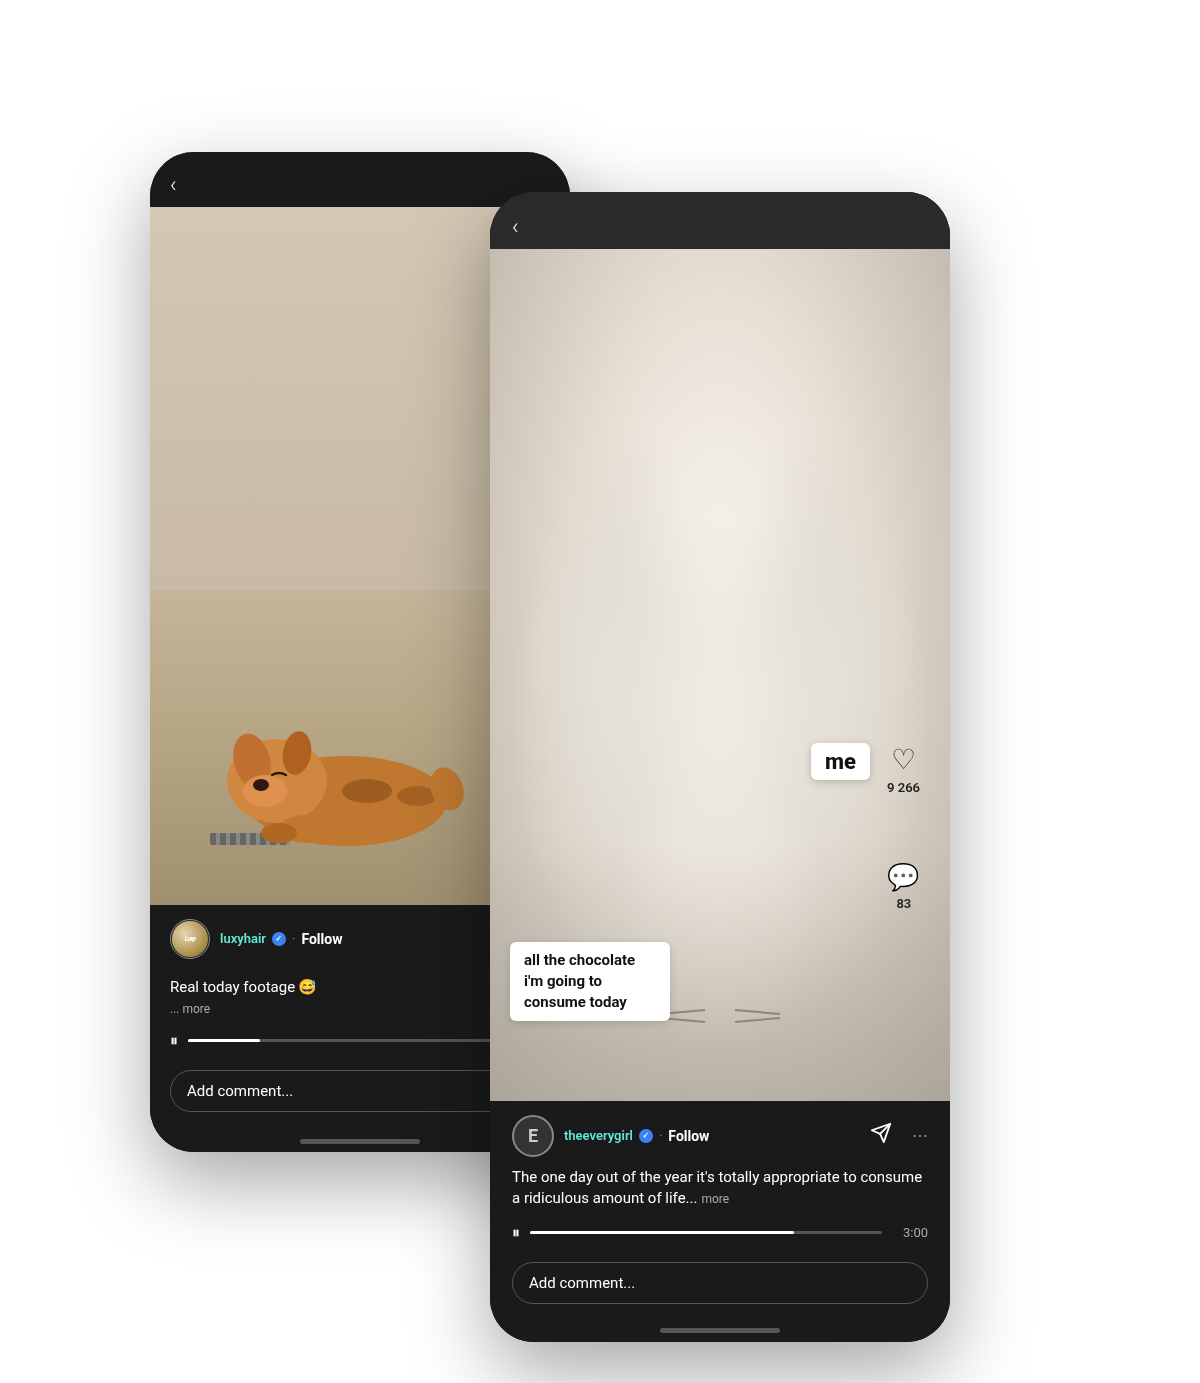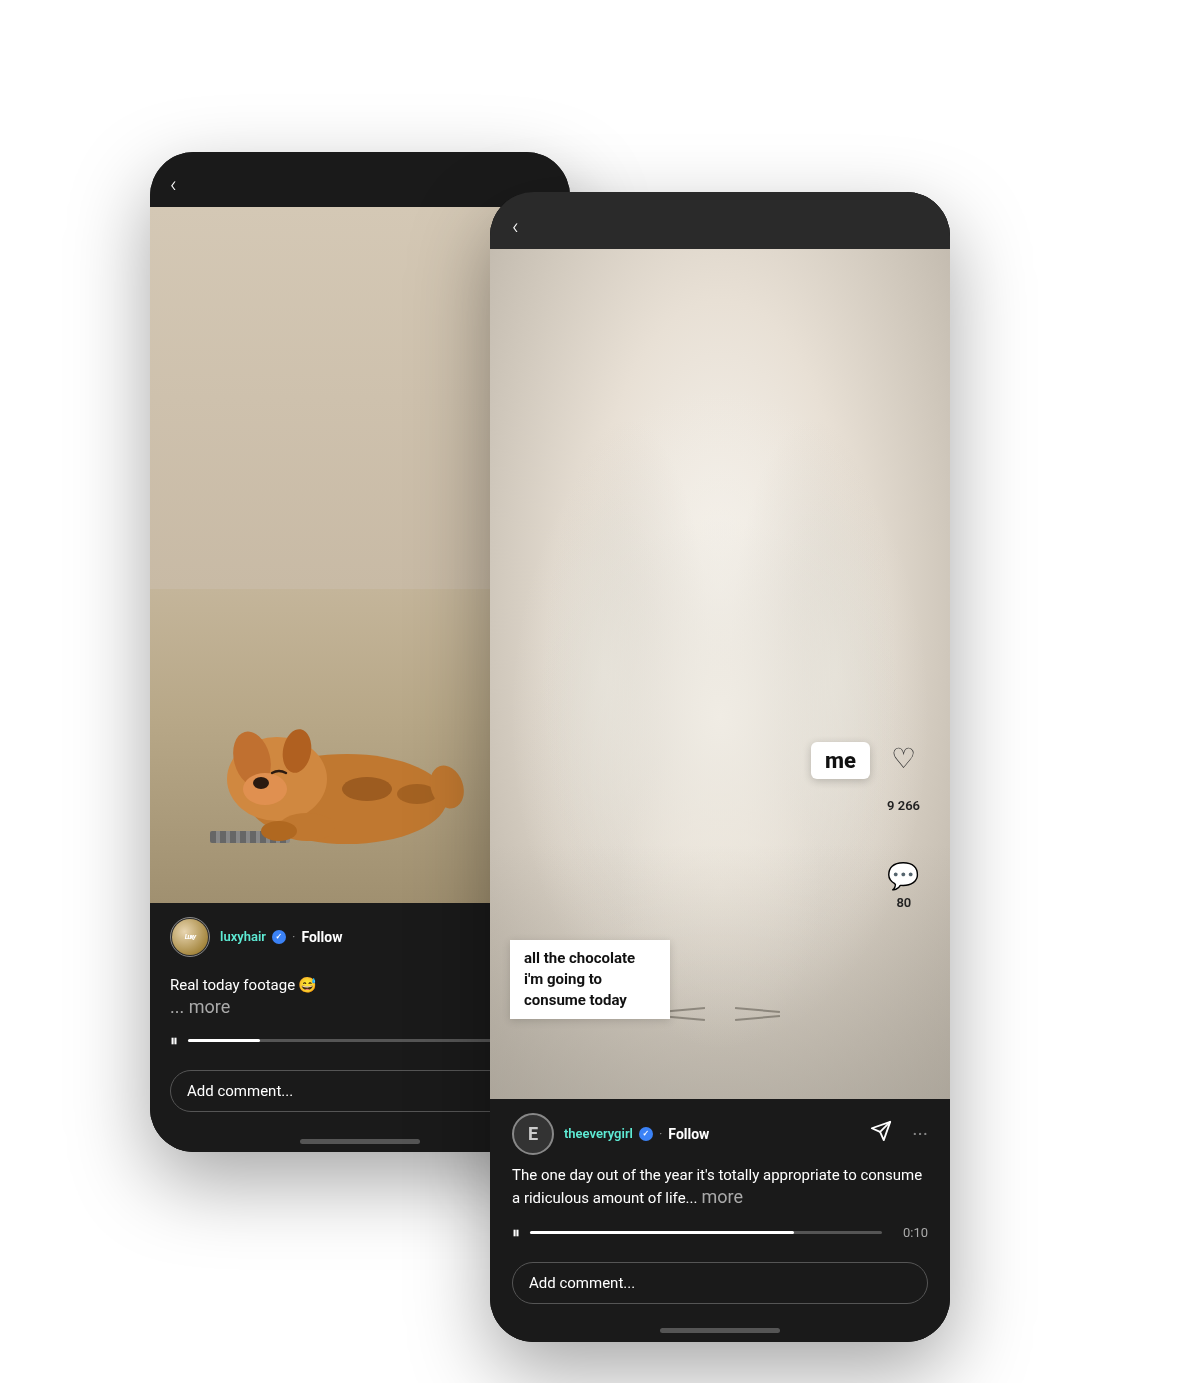--- a/index.html
+++ b/index.html
@@ -168,21 +168,21 @@
     }
 
     .caption-text {
       color: #ffffff;
       font-size: 15px;
       line-height: 1.4;
     }
 
     .more-link {
       color: #aaaaaa;
-      font-size: 18px;
+      font-size: 12px;
       cursor: pointer;
     }
 
     .back-progress-bar {
       padding: 6px 20px 10px;
       display: flex;
       align-items: center;
       gap: 10px;
       background: #1a1a1a;
     }
@@ -317,21 +317,20 @@
 
     .heart-svg {
       font-size: 28px;
       color: #333;
     }
 
     .heart-count {
       color: #222;
       font-size: 13px;
       font-weight: 600;
-      margin-top: 19px;
     }
 
     .comment-float {
       position: absolute;
       top: 72%;
       right: 30px;
       display: flex;
       flex-direction: column;
       align-items: center;
       gap: 4px;
@@ -346,21 +345,21 @@
       color: #222;
       font-size: 13px;
       font-weight: 600;
     }
 
     .sticker-chocolate {
       position: absolute;
       bottom: 80px;
       left: 20px;
       background: #ffffff;
-      border-radius: 0;
+      border-radius: 6px;
       padding: 8px 14px;
       font-size: 15px;
       font-weight: 700;
       color: #111;
       line-height: 1.4;
       max-width: 160px;
       box-shadow: 0 2px 8px rgba(0,0,0,0.15);
     }
 
     
@@ -599,21 +598,21 @@
 
           <div class="sticker-me">me</div>
 
           <div class="heart-icon-float">
             <span class="heart-svg">♡</span>
             <span class="heart-count">9 266</span>
           </div>
 
           <div class="comment-float">
             <span class="comment-svg">💬</span>
-            <span class="comment-count">80</span>
+            <span class="comment-count">83</span>
           </div>
 
           <div class="sticker-chocolate">all the chocolate i'm going to consume today</div>
         </div>
       </div>
 
       <div class="front-profile-bar">
         <div class="front-avatar">E</div>
         <div style="display:flex;flex-direction:column;gap:2px;">
           <div class="profile-name-row">
@@ -635,21 +634,21 @@
       <div class="front-caption">
         <span class="caption-text">The one day out of the year it's totally appropriate to consume a ridiculous amount of life...</span>
         <span class="more-link">more</span>
       </div>
 
       <div class="front-progress-bar">
         <span class="pause-btn">⏸</span>
         <div class="progress-track">
           <div class="progress-fill" style="width:75%"></div>
         </div>
-        <span class="time-label">0:10</span>
+        <span class="time-label">3:00</span>
       </div>
 
       <div class="front-add-comment">
         <div class="comment-input-box">
           <span class="comment-placeholder">Add comment...</span>
         </div>
       </div>
 
       <div class="front-home-indicator">
         <div class="home-bar"></div>

